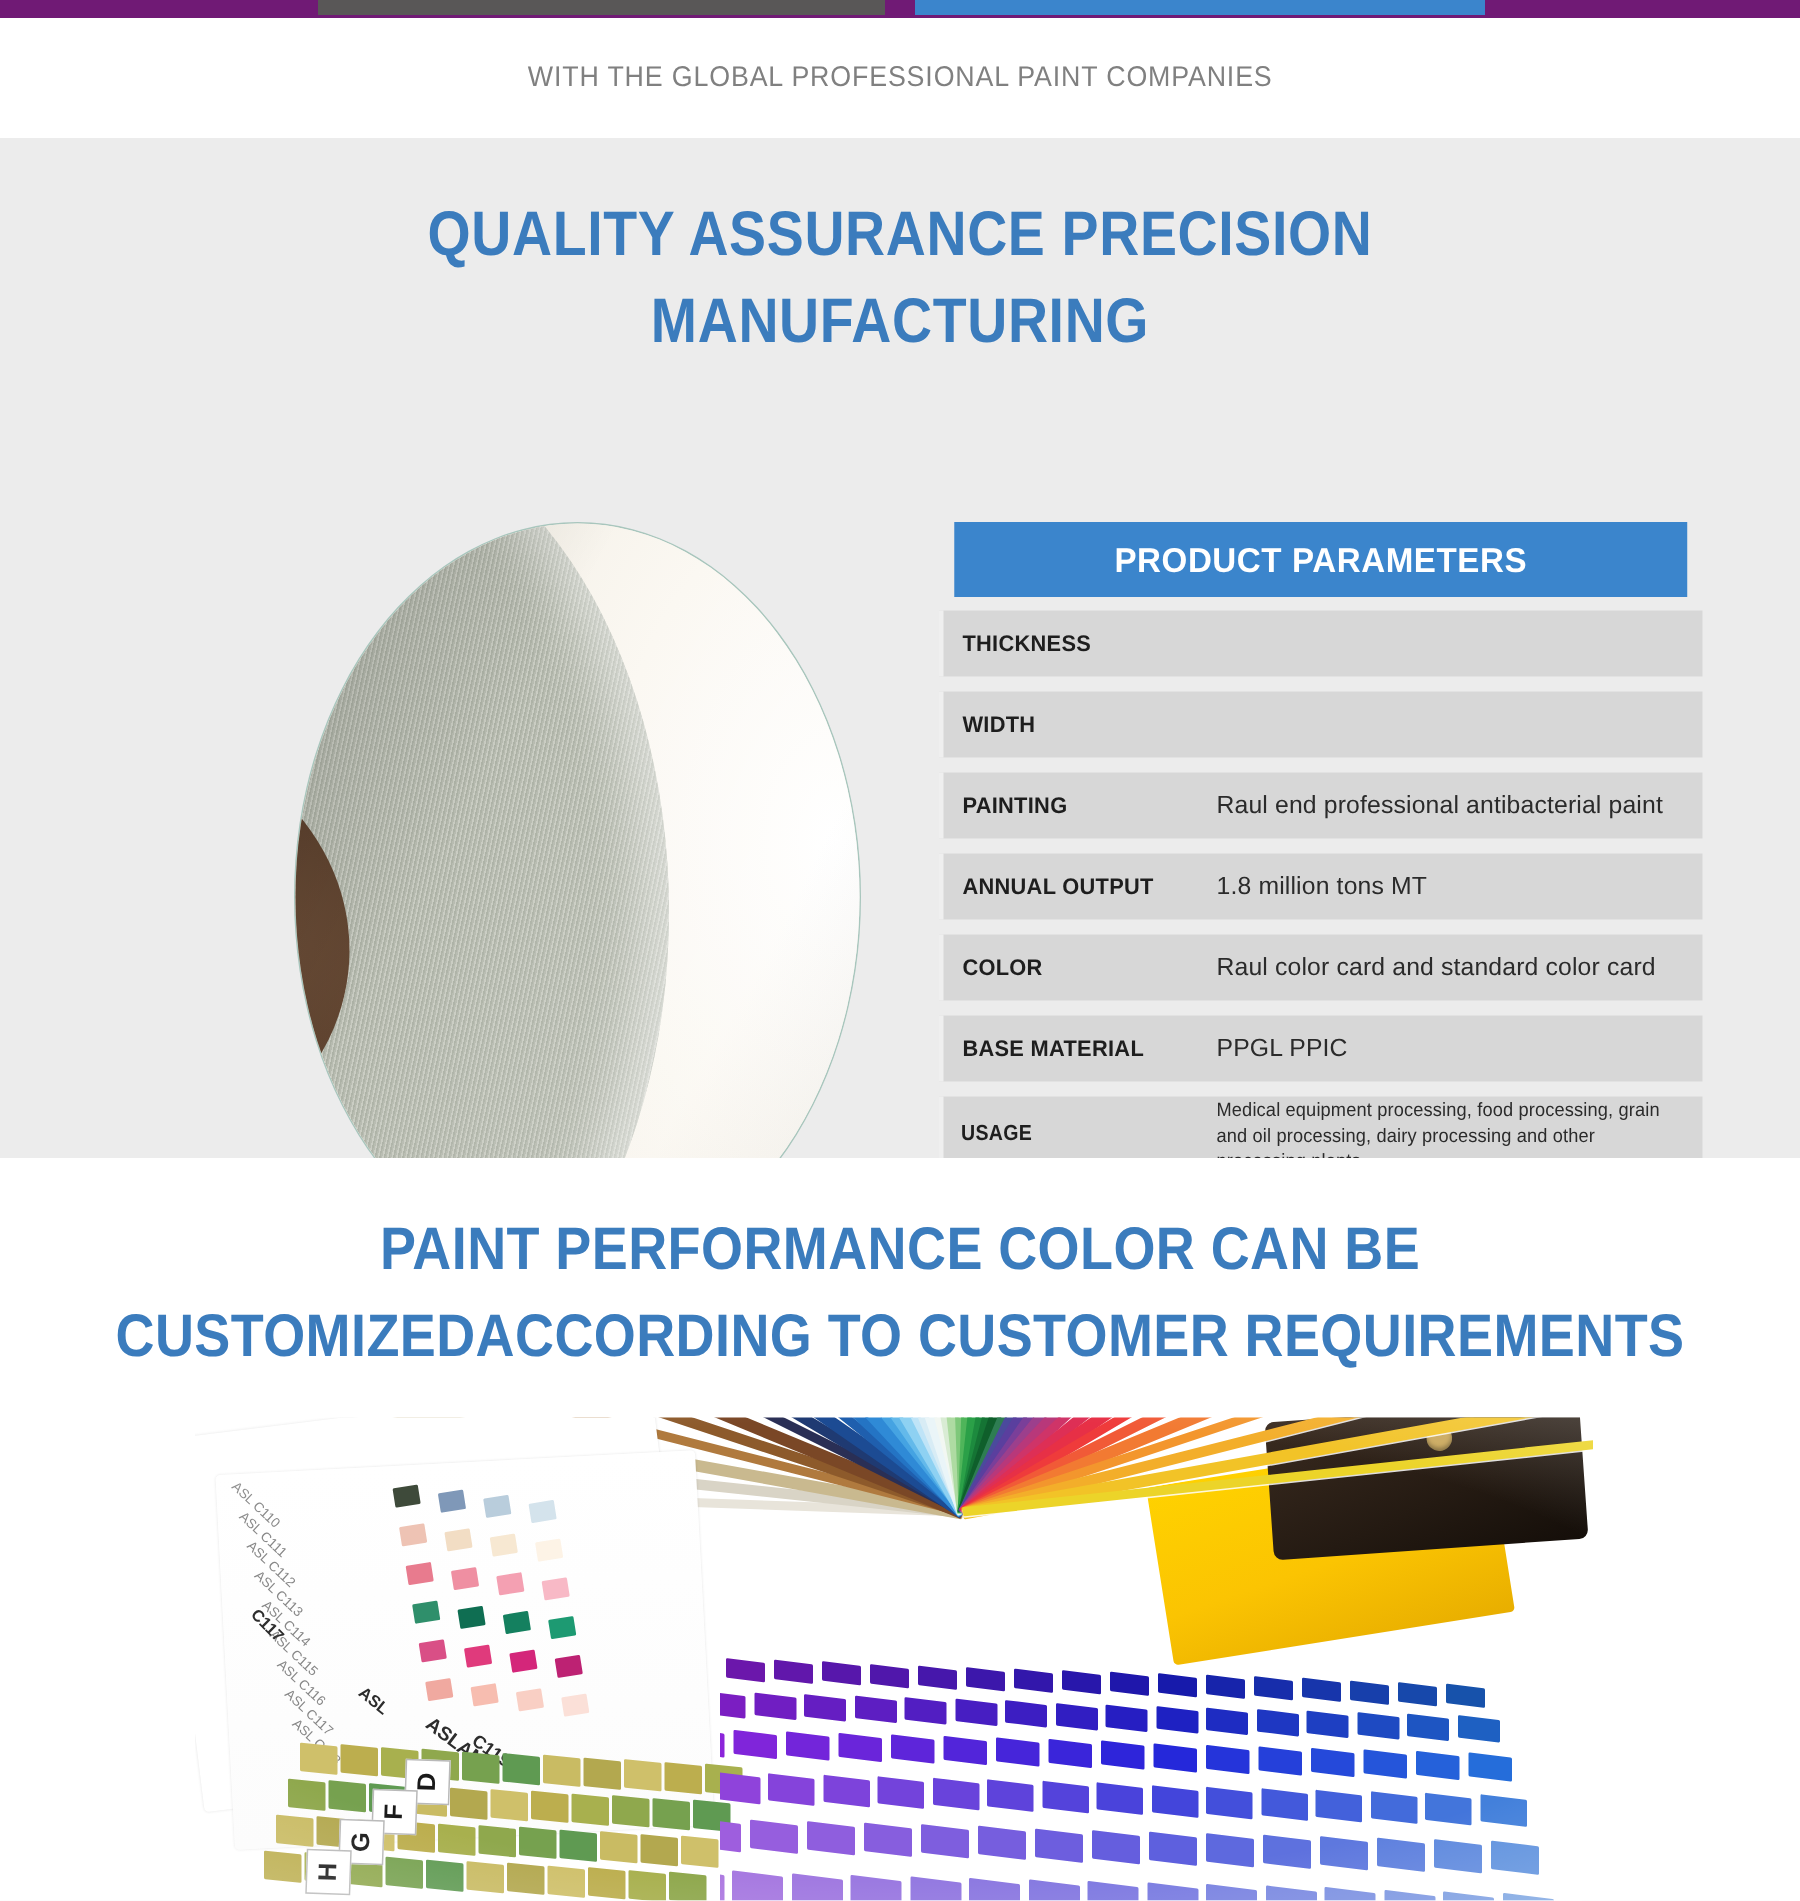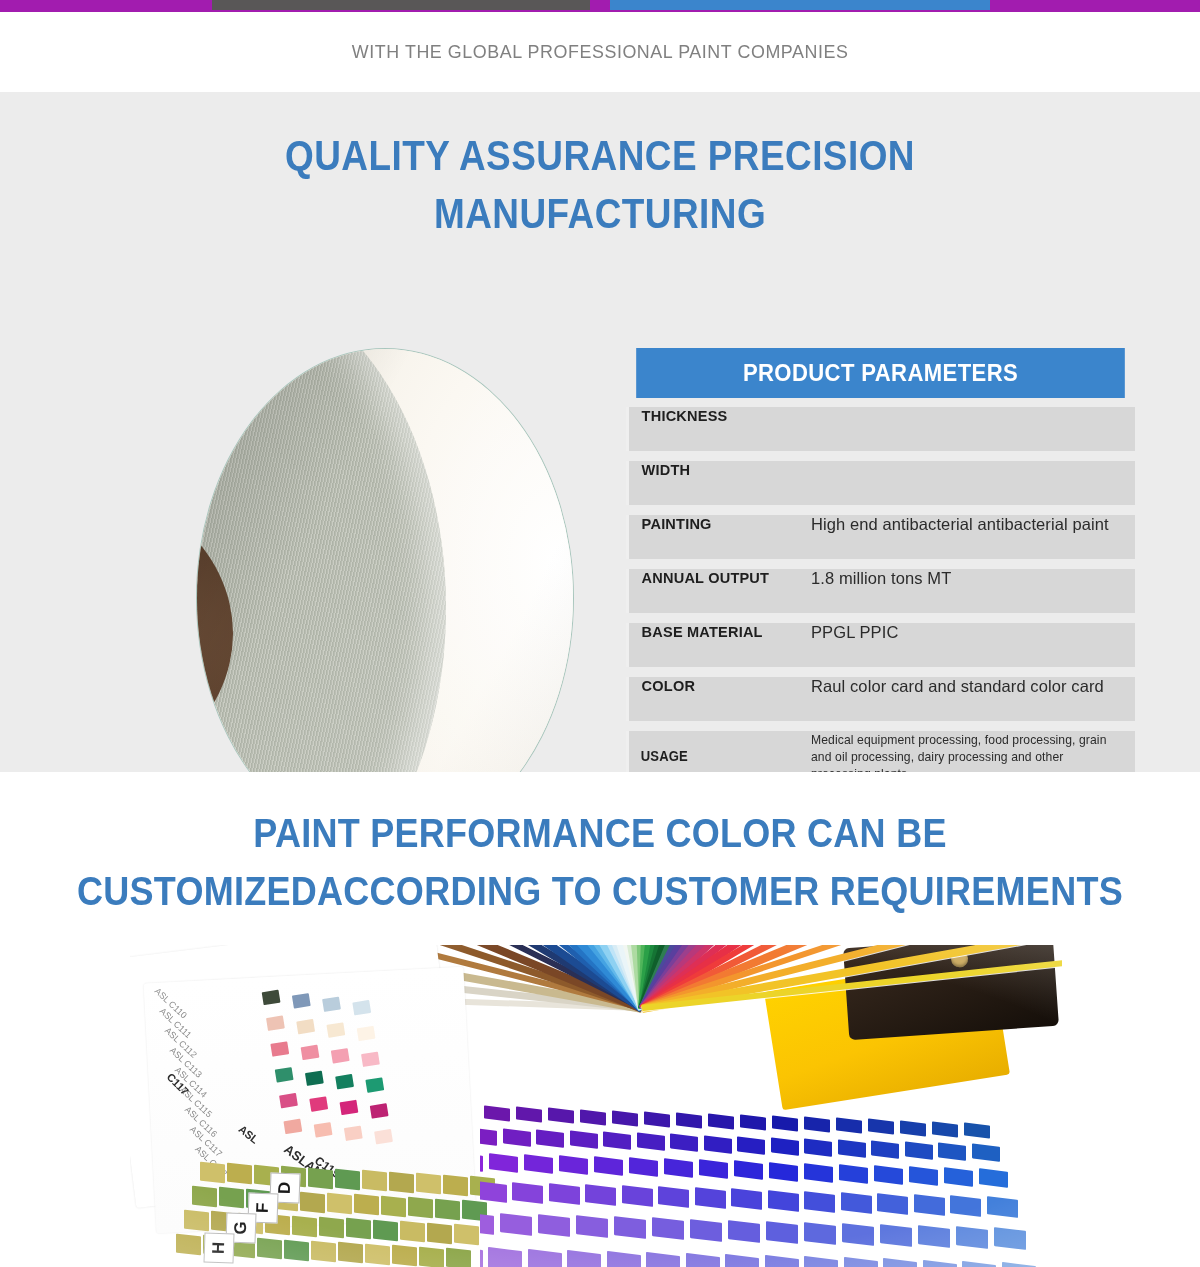--- a/index.html
+++ b/index.html
@@ -3,21 +3,21 @@
 <meta charset="utf-8">
 <style>
   * { box-sizing: border-box; margin: 0; padding: 0; }
   html, body {
     width: 1200px;
     height: 1267px;
     background: #ffffff;
     font-family: "Liberation Sans", sans-serif;
     overflow: hidden;
   }
-  .page { position: relative; width: 1200px; height: 1085px; background:#a21caf; }
+  .page { position: relative; width: 1200px; height: 1085px; background:#701a75; }
 
   
   .tabstrip { position:absolute; top:0; left:0; width:1200px; height:10px; }
   .tab-bar { position:absolute; top:0; height:10px; }
   .tab-bar.dark { left:212px; width:378px; background:#595757; }
   .tab-bar.blue { left:610px; width:380px; background:#3b85cc; }
 
   
   .subtitle-wrap {
     position:absolute; top:12px; left:0; width:1200px; height:80px;
@@ -87,21 +87,21 @@
   .param-header {
     height:50px; background:#3b85cc; color:#ffffff;
     display:flex; align-items:center; justify-content:center;
     font-weight:bold; font-size:23px; letter-spacing:0.4px;
     transform: scaleX(0.96); transform-origin:center;
   }
   .param-rows { margin-top:9px; }
   .param-row {
     position:relative;
     height:44px; background:#d7d7d7; margin-bottom:10px;
-    display:flex; 
+    display:flex; align-items:center;
     border-left:3px solid #efefef;
   }
   .param-row .label {
     width:182px; padding-left:13px;
     font-weight:bold; font-size:15px; color:#1e1e1e;
     letter-spacing:0.2px;
     transform: scaleX(0.97); transform-origin:left center;
     white-space:nowrap;
   }
   .param-row .value {
@@ -228,36 +228,36 @@
         <div class="param-row">
           <div class="label">THICKNESS</div>
         </div>
 
         <div class="param-row">
           <div class="label">WIDTH</div>
         </div>
 
         <div class="param-row">
           <div class="label">PAINTING</div>
-          <div class="value">High end antibacterial antibacterial paint</div>
+          <div class="value">Raul end professional antibacterial paint</div>
         </div>
 
         <div class="param-row">
           <div class="label">ANNUAL OUTPUT</div>
           <div class="value">1.8 million tons MT</div>
         </div>
 
         <div class="param-row">
+          <div class="label">COLOR</div>
+          <div class="value">Raul color card and standard color card</div>
+        </div>
+
+        <div class="param-row">
           <div class="label">BASE MATERIAL</div>
           <div class="value">PPGL   PPIC</div>
-        </div>
-
-        <div class="param-row">
-          <div class="label">COLOR</div>
-          <div class="value">Raul color card and standard color card</div>
         </div>
 
 
         <div class="param-row tall compact">
           <div class="label">USAGE</div>
           <div class="value">
             <span class="l1">Medical equipment processing, food processing, grain</span>
             <span class="l2">and oil processing, dairy processing and other processing plants</span>
           </div>
         </div>

